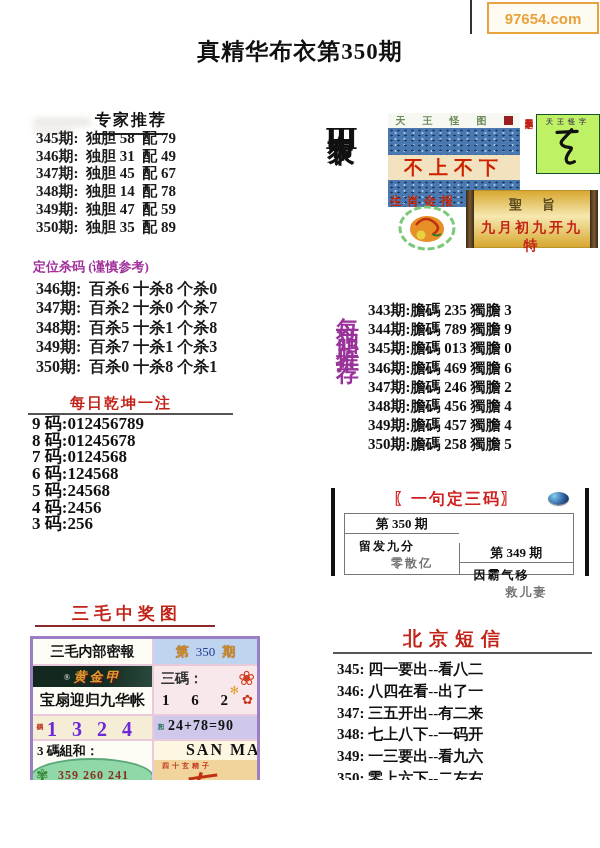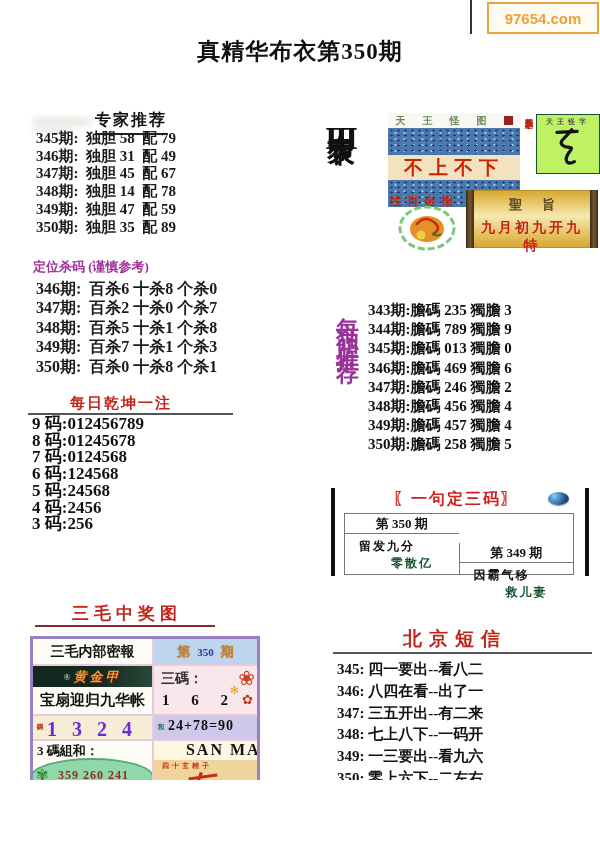--- a/index.html
+++ b/index.html
@@ -37,21 +37,21 @@
   .sanmao-title{position:absolute;left:72px;top:602px;font-size:17px;font-weight:bold;color:#C22318;letter-spacing:5px;}
   .sanmao-underline{position:absolute;left:35px;top:625px;width:180px;height:2px;background:#8A2A2A;}
 
   .card{position:absolute;left:30px;top:636px;width:224px;height:148px;border:3px solid #9B7FC4;
     background:#E9CADC;}
   .card .cell{position:absolute;overflow:hidden;}
   .c-r1c1{left:0;top:0;width:119px;height:25px;background:#FDFDF6;display:flex;align-items:center;justify-content:center;
     font-size:14px;font-weight:bold;color:#111;}
   .c-r1c2{left:121px;top:0;width:103px;height:25px;background:#BFD4EE;display:flex;align-items:center;justify-content:center;gap:7px;}
   .issue-deco{font-size:13px;font-weight:bold;color:#C89020;text-shadow:0 0 1px #A03020;}
-  .issue-num{font-size:11px;font-weight:bold;color:#223C8C;}
+  .issue-num{font-size:13px;font-weight:normal;color:#223C8C;}
   .c-banner{left:0;top:27px;width:119px;height:21px;background:linear-gradient(100deg,#13281E 55%,#2A4A3C);
     display:flex;align-items:center;justify-content:center;gap:3px;}
   .c-banner .reg{color:#EEE;font-size:9px;}
   .c-banner .gold{color:#D8A030;font-size:13px;font-weight:bold;font-style:italic;letter-spacing:3px;
     text-shadow:1px 1px 0 #7A1010;}
   .c-slogan{left:0;top:48px;width:119px;height:27px;background:#FDFDF6;display:flex;align-items:center;justify-content:center;
     font-size:15px;font-weight:bold;color:#111;}
   .c-three{left:121px;top:27px;width:103px;height:48px;background:#F8E8EC;}
   .c-three .lbl{position:absolute;left:7px;top:4px;font-size:14px;font-weight:bold;color:#333;text-align:center;}
   .c-three .val{position:absolute;left:8px;top:26px;font-size:15px;font-weight:bold;color:#111;letter-spacing:9px;}
@@ -121,21 +121,21 @@
     font-size:16px;font-weight:bold;color:#D02020;letter-spacing:2px;}
   .globe-icon{position:absolute;left:548px;top:492px;width:21px;height:13px;border-radius:50%;
     background:radial-gradient(circle at 30% 30%,#7FD0F0,#3060A0 55%,#102040);box-shadow:0 1px 1px #888;}
   .phrase-table{position:absolute;left:344px;top:513px;width:228px;height:60px;border:1px solid #777;
     display:flex;background:#fff;}
   .phrase-col{flex:1;position:relative;}
   .phrase-col + .phrase-col{border-left:1px solid #777;margin-top:29px;}
   .phrase-col .hd{height:19px;border-bottom:1px solid #777;display:flex;align-items:center;justify-content:center;
     font-size:13px;font-weight:bold;color:#111;}
   .phrase-col .l1{position:absolute;left:14px;top:24px;font-size:12px;font-weight:bold;color:#111;letter-spacing:2px;}
-  .phrase-col .l2{position:absolute;left:46px;top:41px;font-size:12px;font-weight:bold;color:#14532d;letter-spacing:2px;font-family:Liberation Mono, monospace;}
+  .phrase-col .l2{position:absolute;left:46px;top:41px;font-size:12px;font-weight:bold;color:#737373;letter-spacing:2px;font-family:Liberation Mono, monospace;}
 
   
   .beijing-title{position:absolute;left:340px;top:626px;width:230px;text-align:center;
     font-size:19px;font-weight:bold;color:#C22318;letter-spacing:7px;}
   .beijing-underline{position:absolute;left:333px;top:652px;width:259px;height:2px;background:#555;}
   .beijing-rows{position:absolute;left:337px;top:659px;font-size:15px;font-weight:bold;color:#111;line-height:21.8px;}
 </style>
 </head>
 <body>
 

